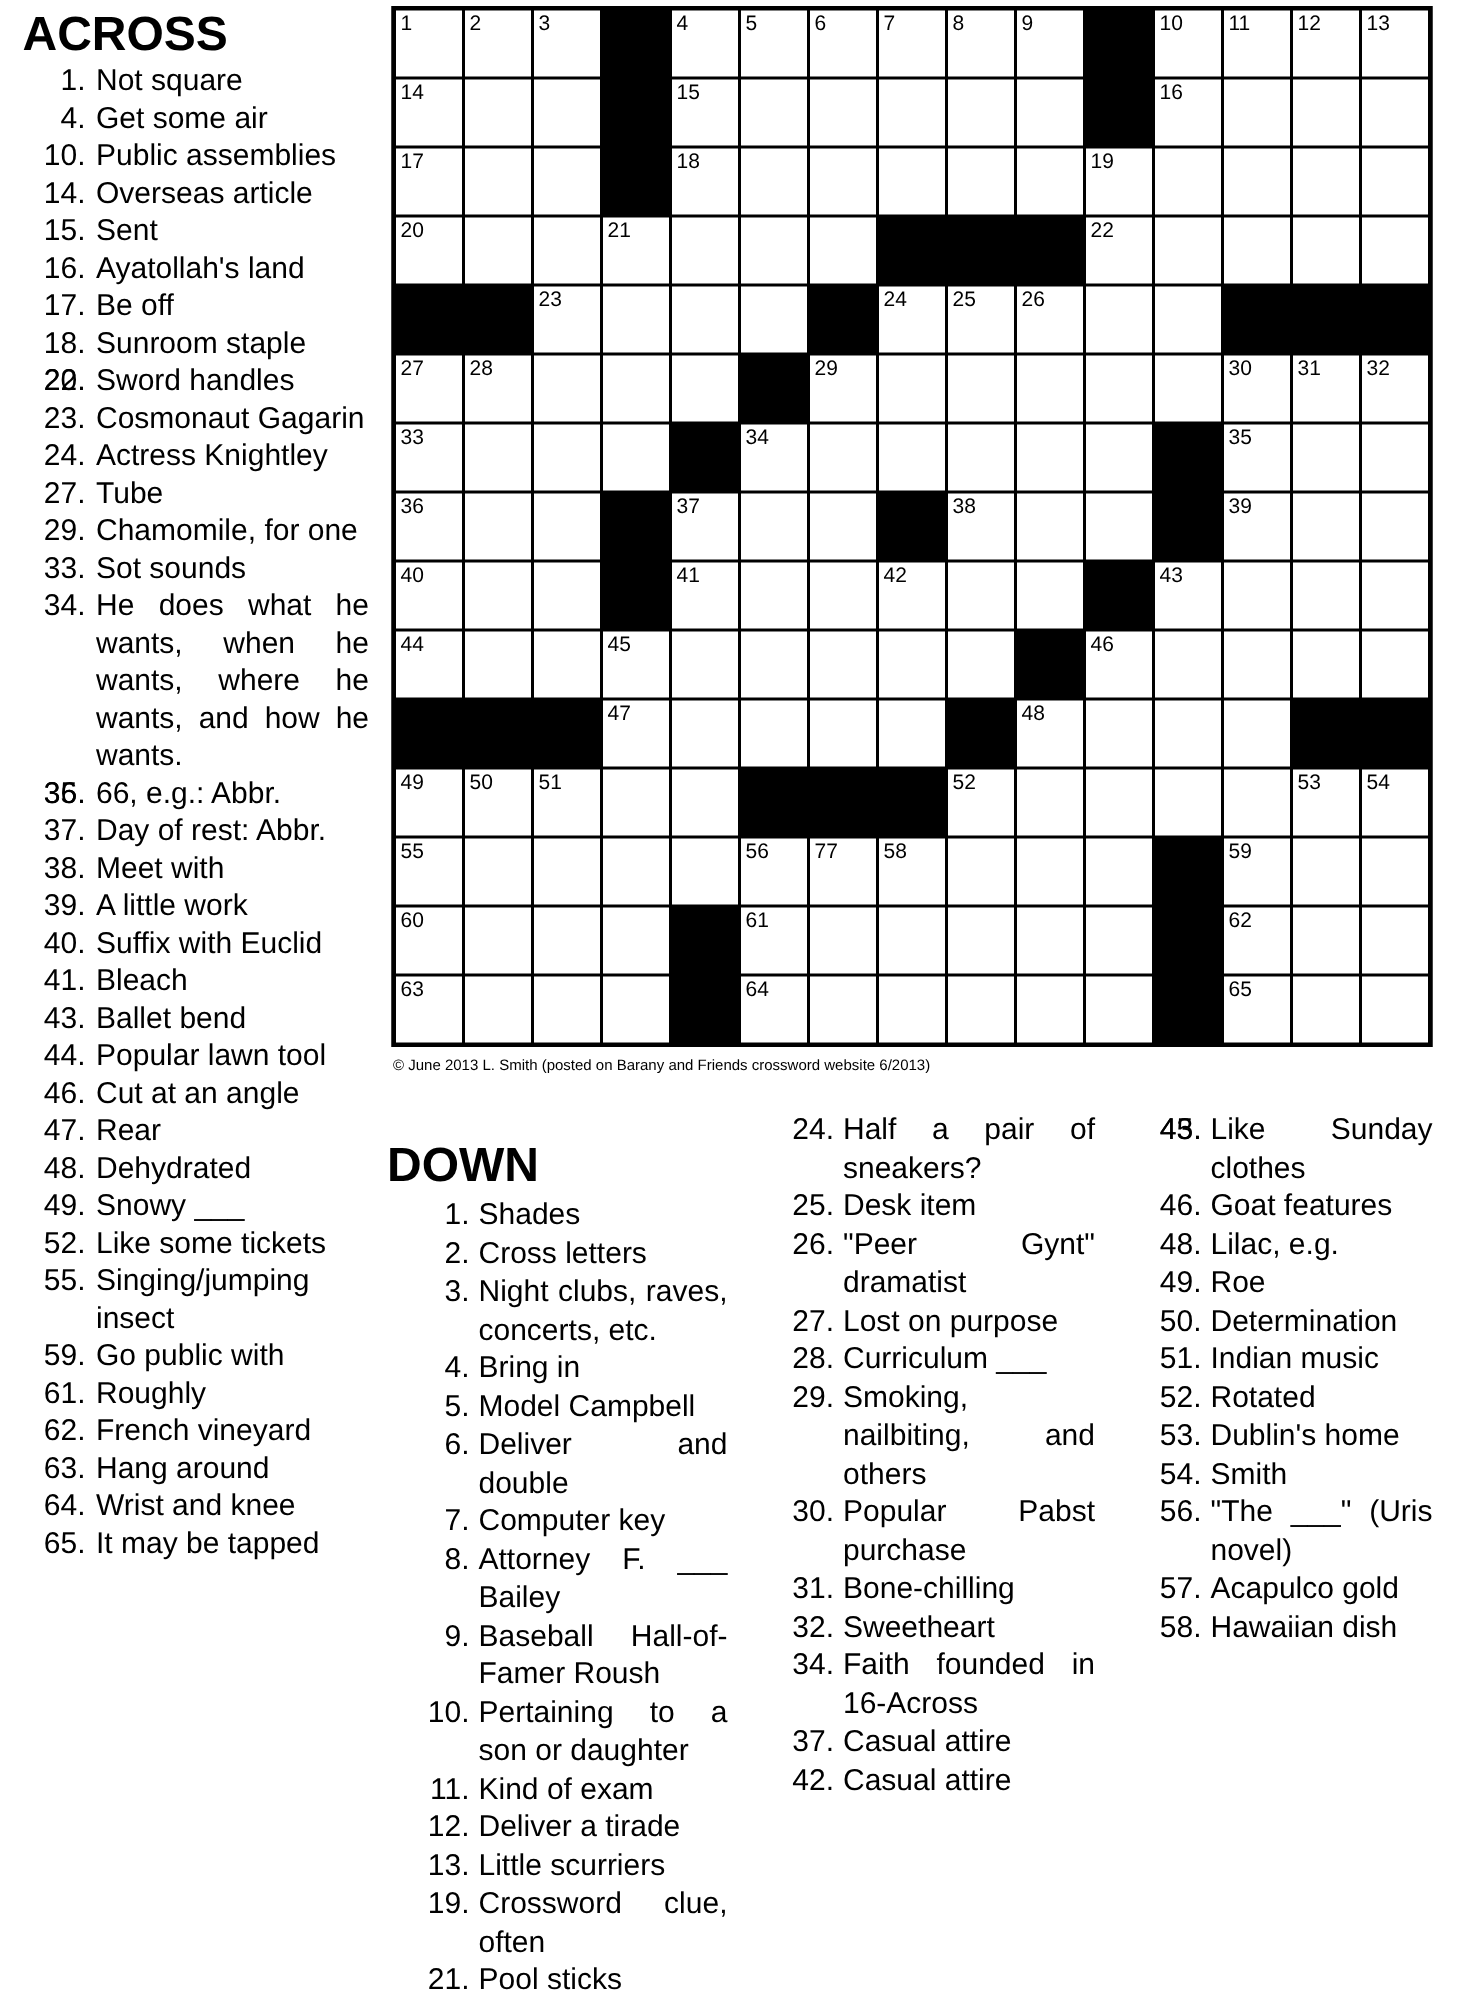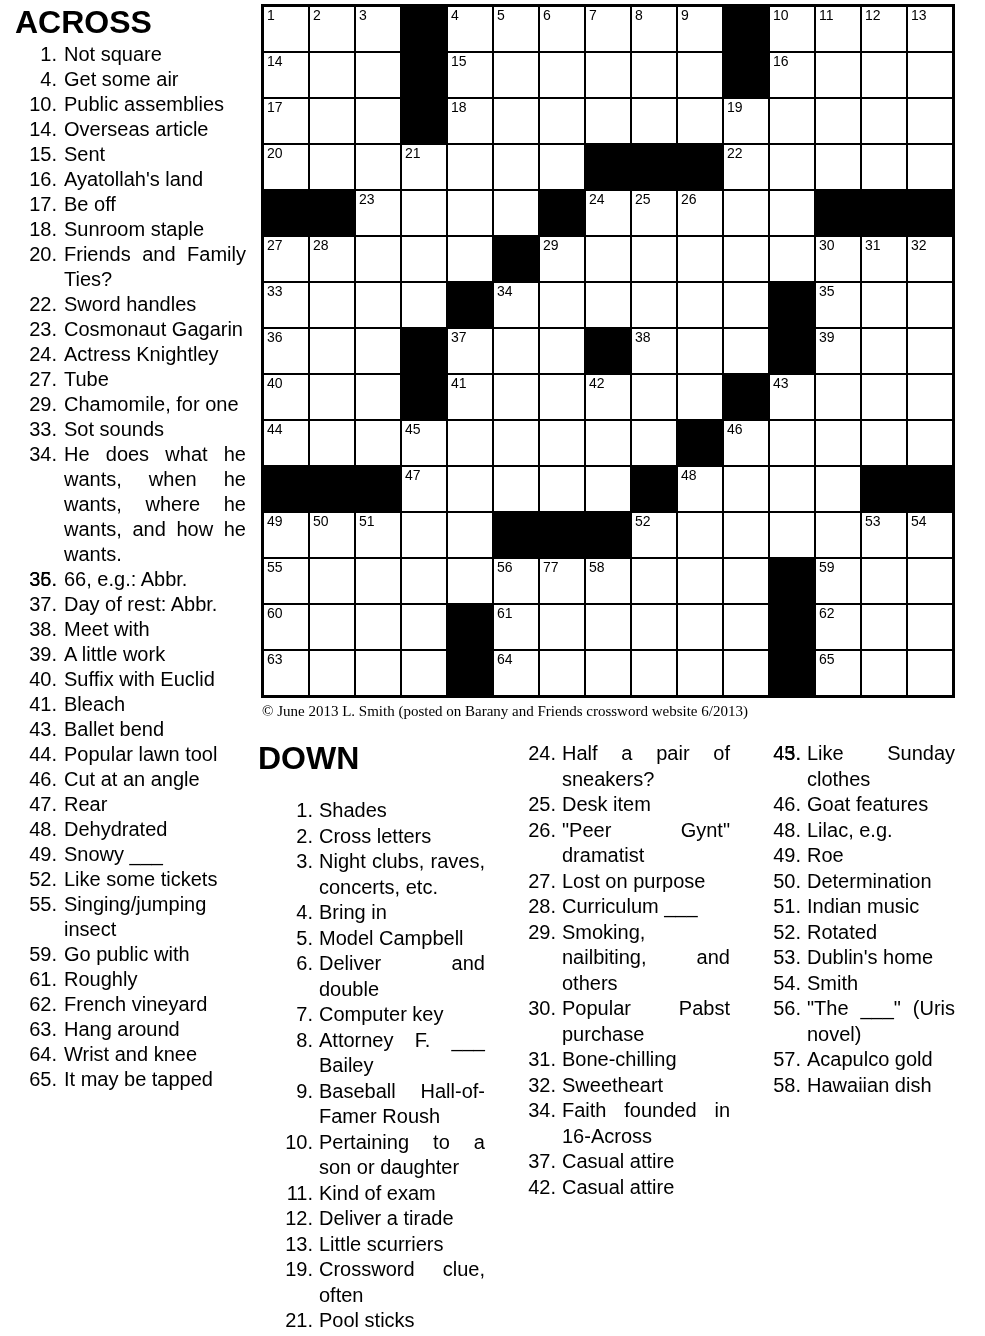--- a/index.html
+++ b/index.html
@@ -21,21 +21,21 @@
   }
   .clue .num {
     position:absolute; left:0; top:0; text-align:right;
   }
 
   .across-section { position:absolute; left:2px; top:8px; width:246px; }
   .across-section .section-header { margin-left:13px; margin-bottom:6px; }
   .across-list .clue { padding-left:62px; width:182px; line-height:25px; }
   .across-list .num  { width:55px; line-height:25px; }
 
-  .down-header { position:absolute; left:258px; top:744px; }
+  .down-header { position:absolute; left:258px; top:762px; }
 
   .down-col { position:absolute; }
   .down-col .clue { padding-left:44px; line-height:25.5px; }
   .down-col .num  { width:38px; line-height:25.5px; }
   .down-col1 { left:275px; top:798px; }
   .down-col1 .clue { width:166px; }
   .down-col2 { left:518px; top:741px; }
   .down-col2 .clue { width:168px; }
   .down-col3 { left:763px; top:741px; }
   .down-col3 .clue { width:148px; }
@@ -53,40 +53,40 @@
   }
   .cell { background:#ffffff; position:relative; }
   .cell.black { background:#000000; }
   .cellnum {
     position:absolute; top:1px; left:3px;
     font-size:14px; line-height:15px;
   }
 
   .copyright {
     position:absolute; left:262px; top:702px;
-    font-size:15px; line-height:18px;font-family:Liberation Serif, serif;
+    font-size:10px; line-height:18px;
   }
 </style>
 </head>
 <body>
 
 <div>
 
   <div class="across-section">
     <div class="section-header">ACROSS</div>
     <div class="across-list" id="across-list">
         <div class="clue"><span class="num">1.</span><span>Not square</span></div>
         <div class="clue"><span class="num">4.</span><span>Get some air</span></div>
         <div class="clue"><span class="num">10.</span><span>Public assemblies</span></div>
         <div class="clue"><span class="num">14.</span><span>Overseas article</span></div>
         <div class="clue"><span class="num">15.</span><span>Sent</span></div>
         <div class="clue"><span class="num">16.</span><span>Ayatollah's land</span></div>
         <div class="clue"><span class="num">17.</span><span>Be off</span></div>
         <div class="clue"><span class="num">18.</span><span>Sunroom staple</span></div>
-        <div class="clue"><span class="num">20.</span><span>Friends and Family Ties?</span></div>
+        <div class="clue"><span class="num">20.</span></div>
         <div class="clue"><span class="num">22.</span><span>Sword handles</span></div>
         <div class="clue"><span class="num">23.</span><span>Cosmonaut Gagarin</span></div>
         <div class="clue"><span class="num">24.</span><span>Actress Knightley</span></div>
         <div class="clue"><span class="num">27.</span><span>Tube</span></div>
         <div class="clue"><span class="num">29.</span><span>Chamomile, for one</span></div>
         <div class="clue"><span class="num">33.</span><span>Sot sounds</span></div>
         <div class="clue"><span class="num">34.</span><span>He does what he wants, when he wants, where he wants, and how he wants.</span></div>
         <div class="clue"><span class="num">35.</span></div>
         <div class="clue"><span class="num">36.</span><span>66, e.g.: Abbr.</span></div>
         <div class="clue"><span class="num">37.</span><span>Day of rest: Abbr.</span></div>

